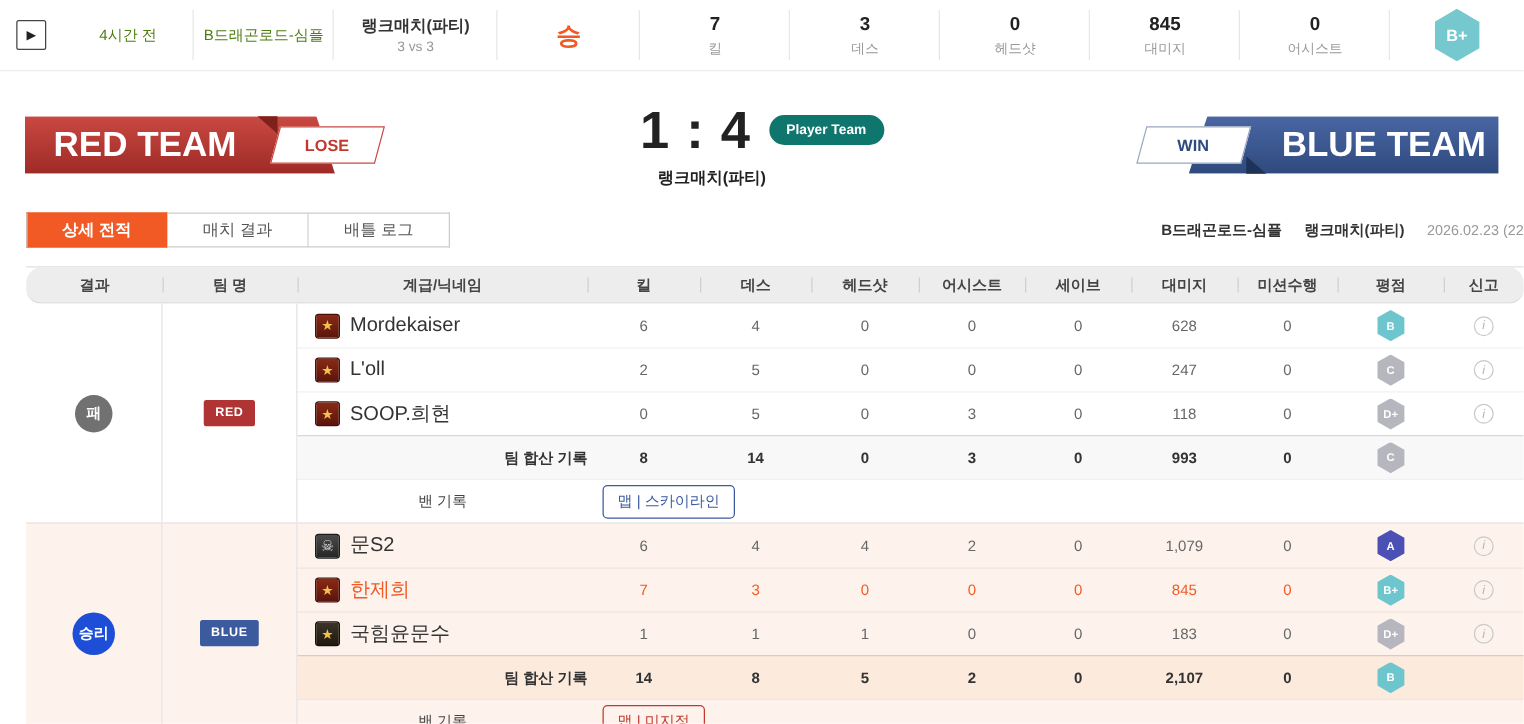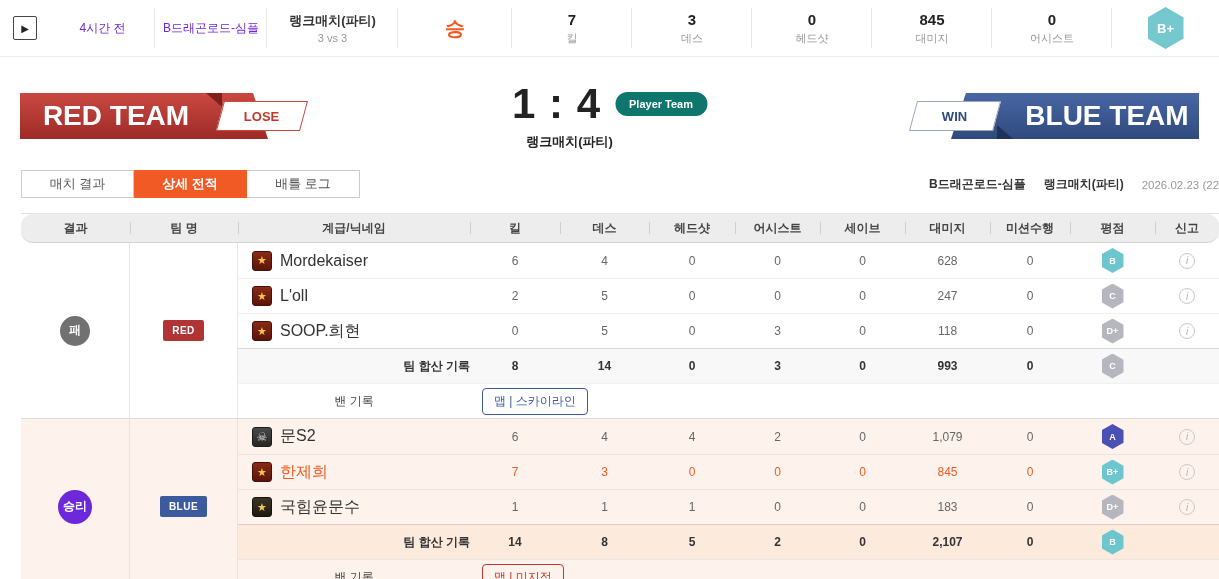--- a/index.html
+++ b/index.html
@@ -10,21 +10,21 @@
   .topbar { display:flex; align-items:stretch; height:57px; border-bottom:1px solid #ececec; }
   .tb-play-wrap { width:50px; display:flex; align-items:center; justify-content:center; }
   .tb-play { width:24px; height:24px; border:1px solid #444; border-radius:2px;
     display:flex; align-items:center; justify-content:center; font-size:10px; color:#222;
     cursor:pointer; background:#fff; }
   .tb-item { position:relative; display:flex; flex-direction:column; align-items:center; justify-content:center; }
   .tb-item::after { content:""; position:absolute; right:0; top:8px; bottom:8px; width:1px; background:#e7e7e7; }
   .tb-item:last-child::after { display:none; }
   .tb-time { width:105px; } .tb-map { width:112px; } .tb-mode { width:131px; }
   .tb-res { width:114px; } .tb-stat { width:120px; } .tb-grade { flex:1; }
-  .tb-plain { font-size:12px; color:#6d28d9; }
+  .tb-plain { font-size:12px; color:#4d7c0f; }
   .tb-mode-name { font-size:13px; font-weight:bold; color:#333; }
   .tb-mode-sub { font-size:11px; color:#999; margin-top:2px; }
   .tb-result { font-size:20px; font-weight:bold; color:#f15a24; }
   .tb-val { font-size:15px; font-weight:bold; color:#222; }
   .tb-lbl { font-size:11px; color:#999; margin-top:3px; }
 
   .hex { display:flex; align-items:center; justify-content:center; color:#fff; font-weight:bold;
     clip-path:polygon(50% 0%,100% 25%,100% 75%,50% 100%,0% 75%,0% 25%); }
   .hex-lg { width:36px; height:42px; font-size:13px; background:#74c8ce; }
   .hex-sm { width:22px; height:25px; font-size:9px; margin:0 auto; }
@@ -81,21 +81,21 @@
   .team-red { background:#fff; border-bottom:1px solid #dcdcdc; }
   .team-blue { background:#fdf3ec; }
   .sec-result { width:109px; display:flex; align-items:center; justify-content:center;
     border-right:1px solid #e4e4e4; }
   .sec-team { width:108px; display:flex; align-items:center; justify-content:center;
     border-right:1px solid #e4e4e4; }
   .sec-rows { flex:1; }
   .result-circle { width:30px; height:30px; border-radius:50%; display:flex; align-items:center;
     justify-content:center; color:#fff; font-size:12px; font-weight:bold; }
   .lose-circle { background:#717171; }
-  .win-circle { width:34px; height:34px; background:#6d28d9; }
+  .win-circle { width:34px; height:34px; background:#1d4ed8; }
   .team-badge { color:#fff; font-size:10px; font-weight:bold; letter-spacing:0.5px;
     padding:5px 9px; border-radius:2px; }
   .badge-red { background:#b03434; } .badge-blue { background:#3c5a9e; }
 
   .srow { display:grid; grid-template-columns:232px 90px 89px 86px 85px 85px 85px 80px 85px 1fr;
     height:35px; align-items:center; }
   .srow + .srow { border-top:1px solid rgba(0,0,0,0.055); }
   .summary-row { border-top:1px solid rgba(0,0,0,0.13) !important; }
   .team-red .summary-row { background:#f8f8f8; }
   .team-blue .summary-row { background:#fceadd; }
@@ -189,22 +189,22 @@
   <div class="banner banner-blue">
     <span class="banner-label">BLUE TEAM</span>
   </div>
   <span class="fold fold-blue" style="position:absolute; right:206px; top:68px;"></span>
   <div class="tag tag-win" style="top:44px; right:222px; left:auto; position:absolute;">
     <span>WIN</span>
   </div>
 </section>
 
 <nav class="tabs">
+  <div class="tab tab-active">상세 전적</div>
   <div class="tab">매치 결과</div>
-  <div class="tab tab-active">상세 전적</div>
   <div class="tab">배틀 로그</div>
   <div class="match-info">
     <span class="mi-strong">B드래곤로드-심플</span>
     <span class="mi-sep"></span>
     <span class="mi-strong">랭크매치(파티)</span>
     <span class="mi-sep"></span>
     <span class="mi-date">2026.02.23 (22:5</span>
   </div>
 </nav>
 

